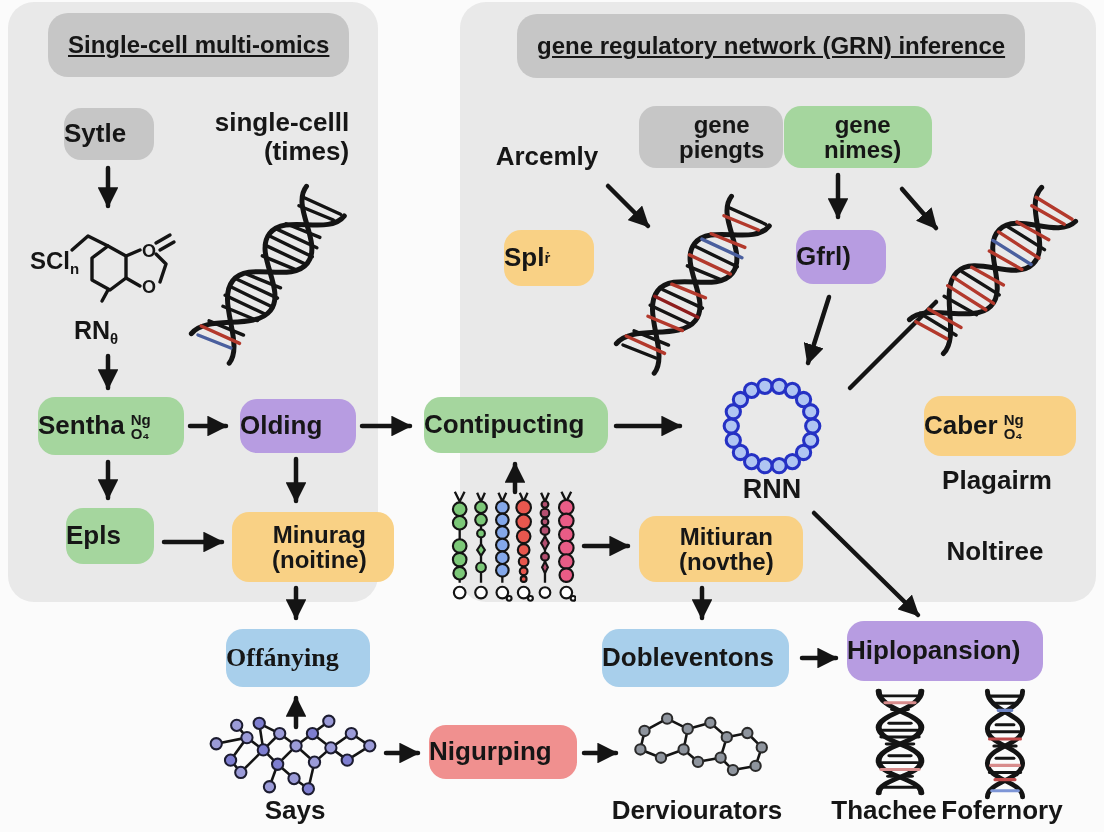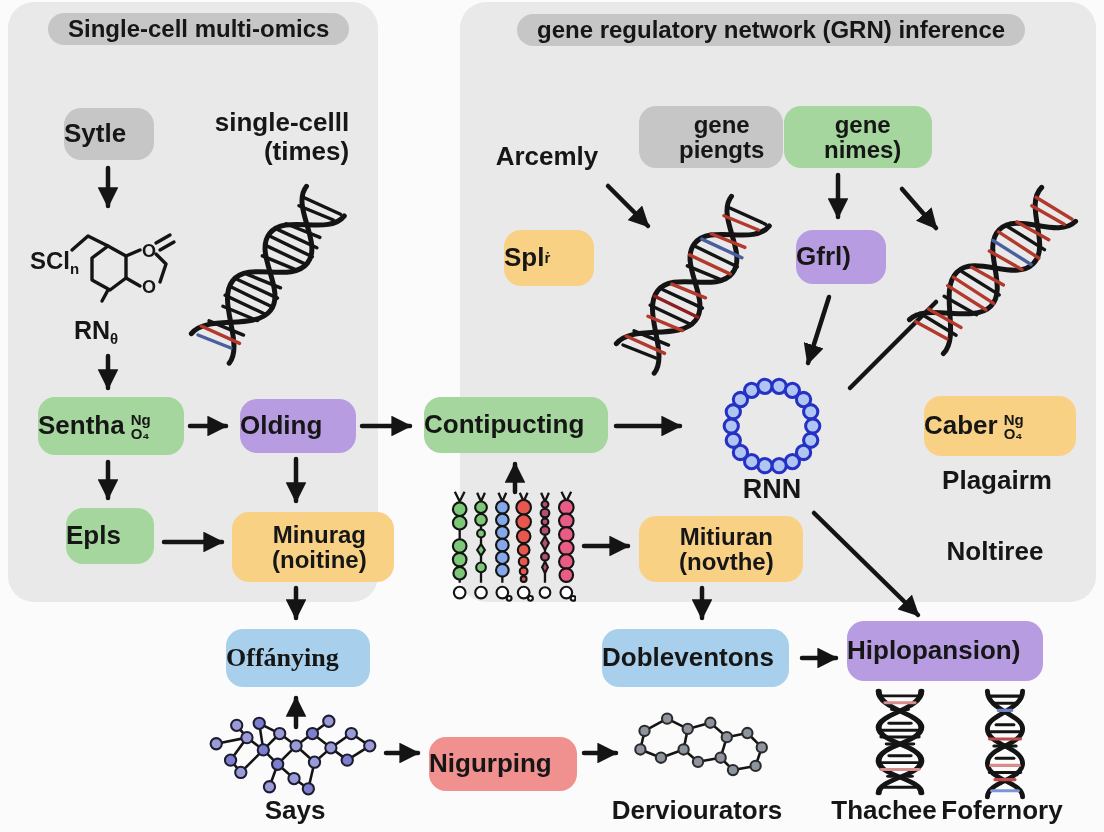--- a/index.html
+++ b/index.html
@@ -1,20 +1,20 @@
 <!DOCTYPE html>
 <html style="--green: #a5d69e; --purple: #b79ce1; --yellow: #f9d185; --blue: #a8cfeb; --red: #f0908f; --gray_box: #c6c6c6; --panel_bg: #e9e9e9; --arrow: #141414; --rnn_bead_fill: #b0c5f2; --rnn_bead_stroke: #2531c4;"><head>
 <meta charset="utf-8">
 <style>
   html,body{margin:0;padding:0;background:#fbfbfb;}
   .canvas{position:relative;width:1104px;height:832px;background:#fbfbfb;overflow:hidden;
           font-family:"Liberation Sans",sans-serif;font-weight:bold;color:#161616;}
   .panel{position:absolute;background:var(--panel_bg,#e9e9e9);border-radius:26px;}
   .titlebox{position:absolute;background:var(--gray_box,#c6c6c6);border-radius:20px;
-            font-size:24px;padding:2px 20px;white-space:nowrap;}
+            font-size:24px;padding:18px 20px;white-space:nowrap;text-decoration:underline;}
   .node{position:absolute;display:flex;align-items:center;justify-content:flex-start;
         border-radius:17px;font-size:26px;text-align:center;line-height:1.06;z-index:3;}
   .node.two-line{font-size:24px;padding-left:40px;}
   .c-green{background:var(--green,#a5d69e);}
   .c-purple{background:var(--purple,#b79ce1);}
   .c-yellow{background:var(--yellow,#f9d185);}
   .c-blue{background:var(--blue,#a8cfeb);}
   .c-red{background:var(--red,#f0908f);}
   .c-gray{background:var(--gray_box,#c6c6c6);}
   .lbl{position:absolute;font-size:26px;text-align:right;transform:translateX(-50%);
@@ -356,21 +356,21 @@
   </div>
 
   <div class="node c-blue" style="left:602px;top:629px;width:187px;height:58px;">
     <span>Dobleventons</span>
   </div>
 
   <div class="node c-purple" style="left:847px;top:621px;width:196px;height:60px;">
     <span>Hiplopansion)</span>
   </div>
 
-  <div class="node c-red" style="left:429px;top:725px;width:148px;height:54px;margin-top:12px;">
+  <div class="node c-red" style="left:429px;top:725px;width:148px;height:54px;">
     <span>Nigurping</span>
   </div>
 
   <svg class="icon" style="left:206px;top:712px;" width="174" height="84" viewBox="0 0 170 80">
     <g class="netedge">
       <line x1="10" y1="30" x2="40" y2="24"></line>
         <line x1="24" y1="46" x2="40" y2="24"></line>
       <line x1="24" y1="46" x2="34" y2="58"></line>
         <line x1="34" y1="58" x2="56" y2="36"></line>
       <line x1="40" y1="24" x2="56" y2="36"></line>

